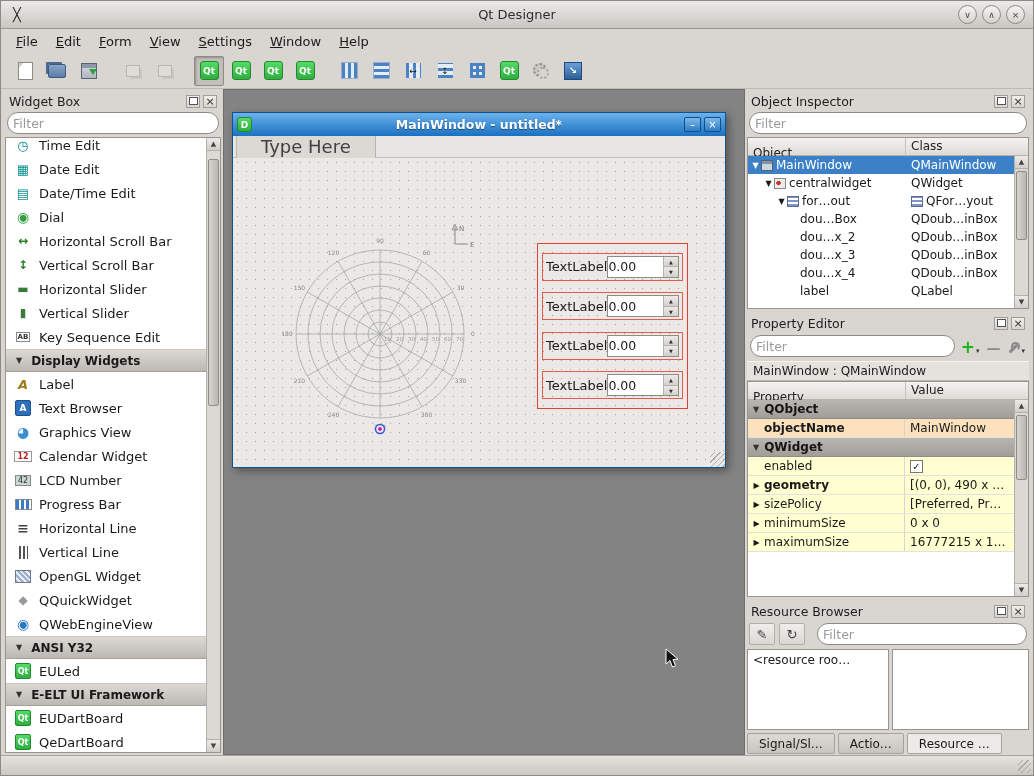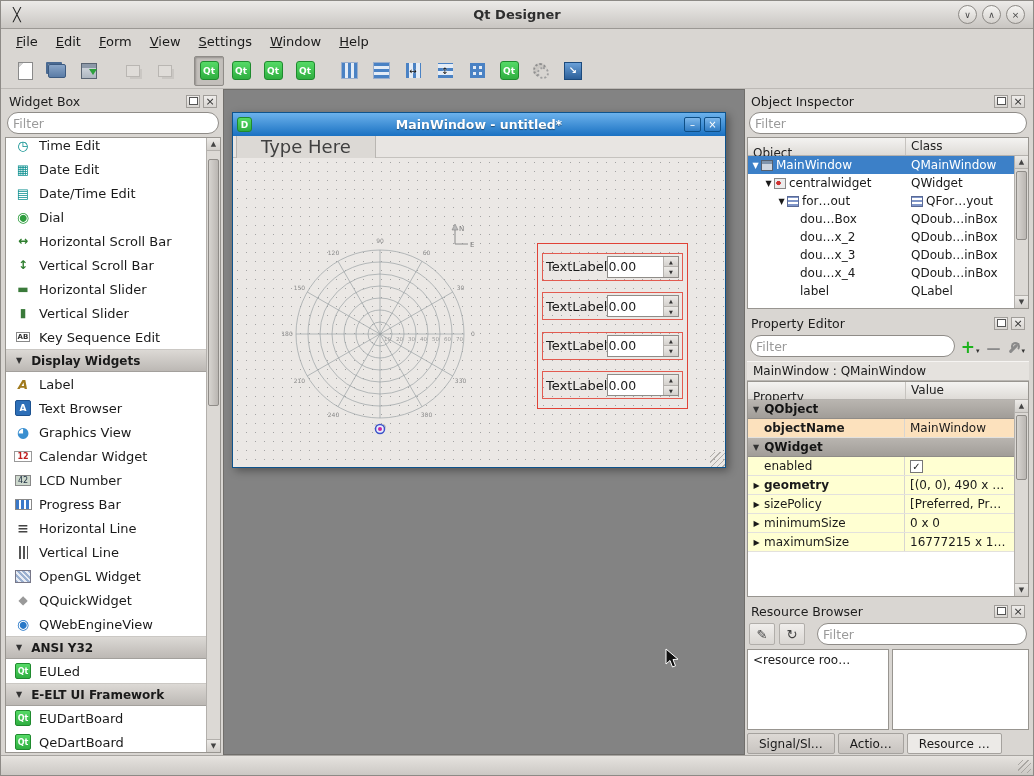--- a/index.html
+++ b/index.html
@@ -2,21 +2,21 @@
 <html><head>
 <meta charset="utf-8">
 <style>
   *{margin:0;padding:0;box-sizing:border-box}
   html,body{width:1034px;height:776px}
   body{font-family:"DejaVu Sans",sans-serif;font-size:13px;color:#1a1a1a;background:#555}
   .screen{position:relative;width:1034px;height:776px;background:#d9d6d2;overflow:hidden;border:1px solid #8d8a86}
 
   
   .titlebar{height:28px;background:linear-gradient(#eceae8,#c9c6c2);border-bottom:1px solid #9b9894;display:flex;align-items:center;padding:0 8px;position:relative}
-  .titlebar-title{position:absolute;left:0;right:0;text-align:center;font-weight:bold;color:#2e2e2e;font-size:13px}
+  .titlebar-title{position:absolute;left:0;right:0;text-align:center;font-weight:normal;color:#2e2e2e;font-size:13px}
   .win-menu-icon{width:16px;height:16px;display:flex;align-items:center;justify-content:center;font-size:13px;font-weight:bold;color:#222;z-index:1}
   .titlebar-right{margin-left:auto;display:flex;z-index:1}
   .tb-circle{width:19px;height:19px;border-radius:50%;border:1px solid #8d8a86;background:linear-gradient(#f5f4f2,#d5d2ce);display:flex;align-items:center;justify-content:center;font-size:9px;color:#444;margin-left:5px}
 
   
   .menubar{height:24px;display:flex;align-items:center;padding:0 6px;background:#d9d6d2}
   .menu-item{display:inline-block;padding:3px 9px;font-size:13px}
   .menu-item::first-letter{text-decoration:underline}
   .toolbar{height:36px;display:flex;align-items:center;padding:0 8px;background:#d9d6d2;border-bottom:1px solid #bcb9b5}
   .tb-btn{width:30px;height:30px;display:flex;align-items:center;justify-content:center;border:1px solid transparent;border-radius:2px;margin:0 1px}

